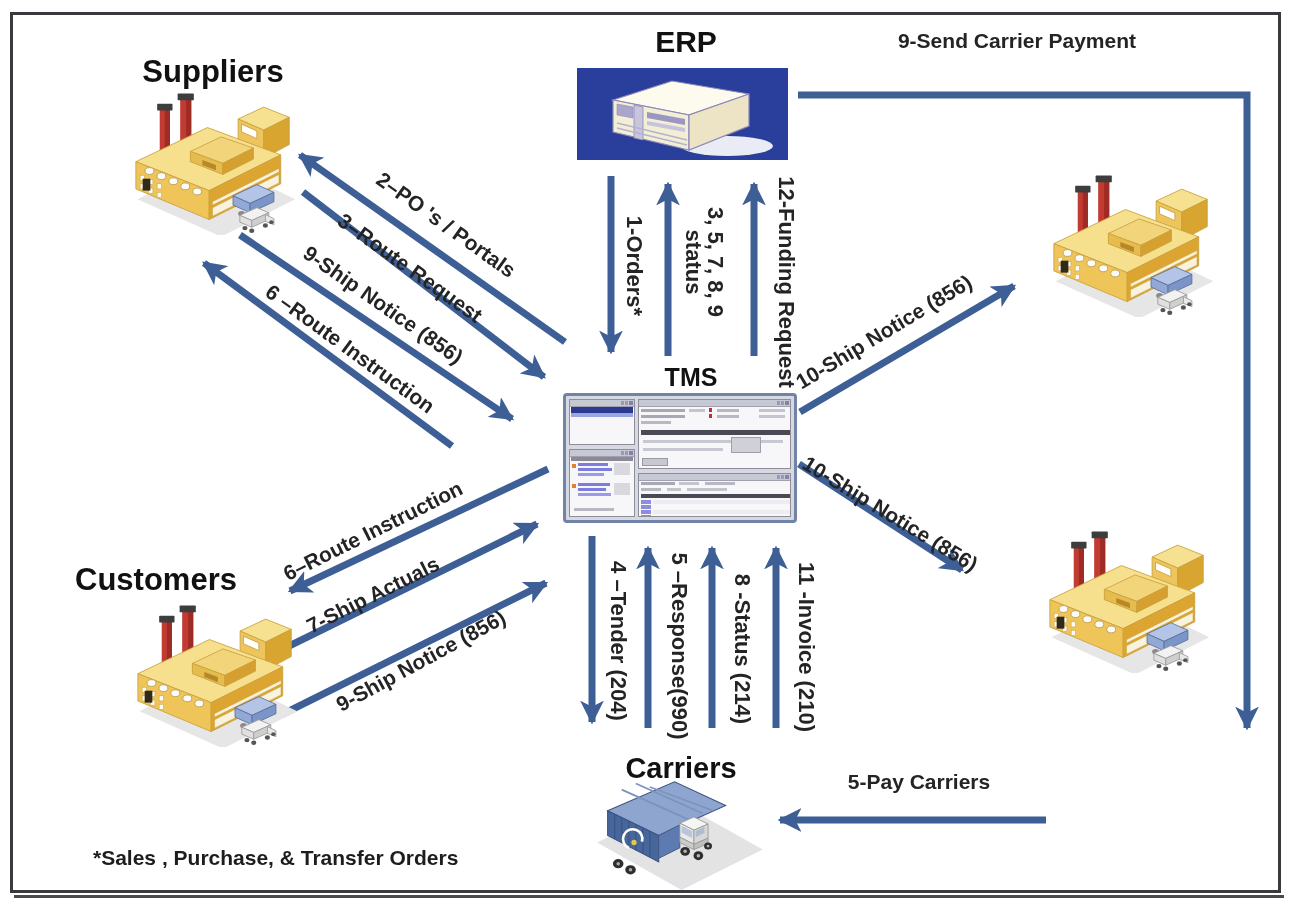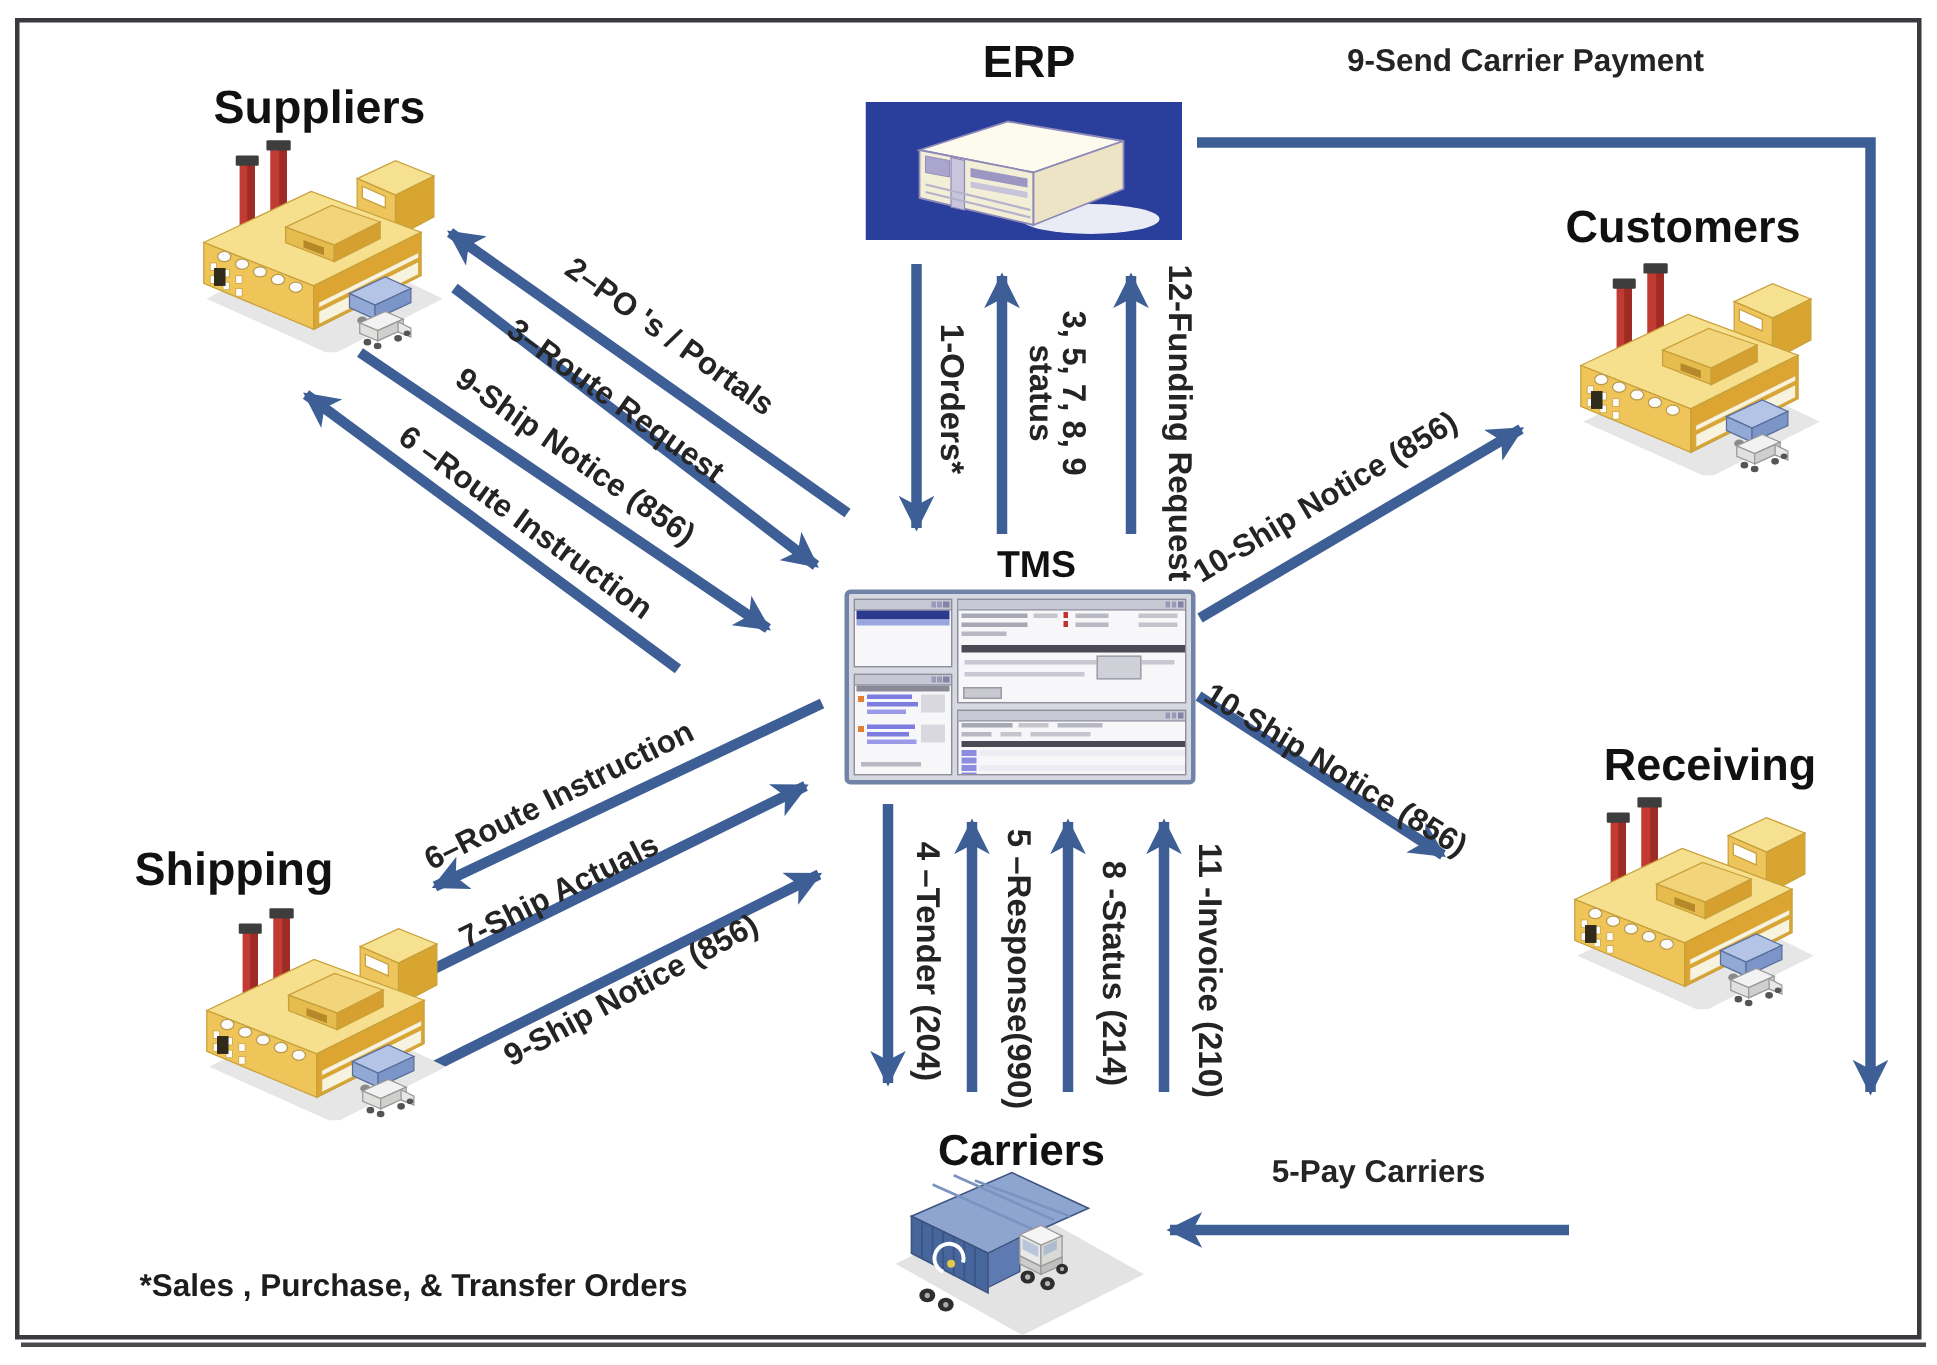--- a/index.html
+++ b/index.html
@@ -249,24 +249,22 @@
         <div class="b" style="left:2px;top:36px;width:10px;height:4px;background:#8d8de0"></div>
         <div class="b" style="left:14px;top:36px;width:140px;height:4px;background:#ececf2"></div>
         <div class="b" style="left:2px;top:41px;width:10px;height:4px;background:#8d8de0"></div>
         <div class="b" style="left:14px;top:41px;width:140px;height:4px;background:#f8f8fa"></div>
       </div>
     </div>
   </div>
 
   <div class="node-label" style="left:213px;top:72px;font-size:31px">Suppliers</div>
   <div class="node-label" style="left:686px;top:42px">ERP</div>
-  <div class="node-label" style="left:1122px;top:152px">Customers</div>
   <div class="node-label" style="left:691px;top:377px;font-size:25px">TMS</div>
-  <div class="node-label" style="left:1140px;top:511px">Receiving</div>
-  <div class="node-label" style="left:156px;top:580px;font-size:31px">Shipping</div>
+  <div class="node-label" style="left:156px;top:580px;font-size:31px">Customers</div>
   <div class="node-label" style="left:681px;top:768px;font-size:29px">Carriers</div>
 
   <div class="flow-label" style="left:446px;top:225px;transform:translate(-50%,-50%) rotate(35.5deg)">2–PO 's / Portals</div>
   <div class="flow-label" style="left:410px;top:268px;transform:translate(-50%,-50%) rotate(35.5deg)">3–Route Request</div>
   <div class="flow-label" style="left:383px;top:305px;transform:translate(-50%,-50%) rotate(35deg)">9-Ship Notice (856)</div>
   <div class="flow-label" style="left:350px;top:349px;transform:translate(-50%,-50%) rotate(36deg)">6 –Route Instruction</div>
   <div class="flow-label v-label rot90" style="left:634px;top:266px">1-Orders*</div>
   <div class="flow-label v-label rot90 status-block" style="left:704px;top:262px">
     <div>3, 5, 7, 8, 9</div>
     <div>status</div>

